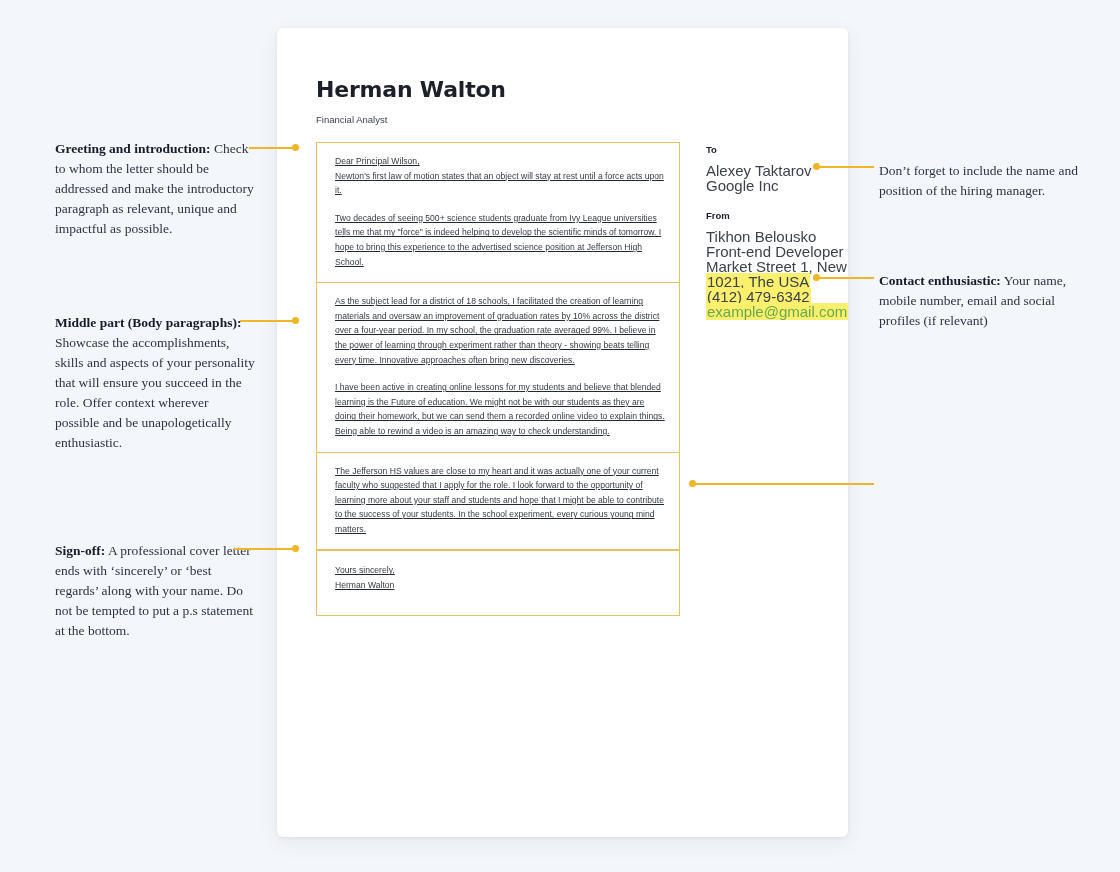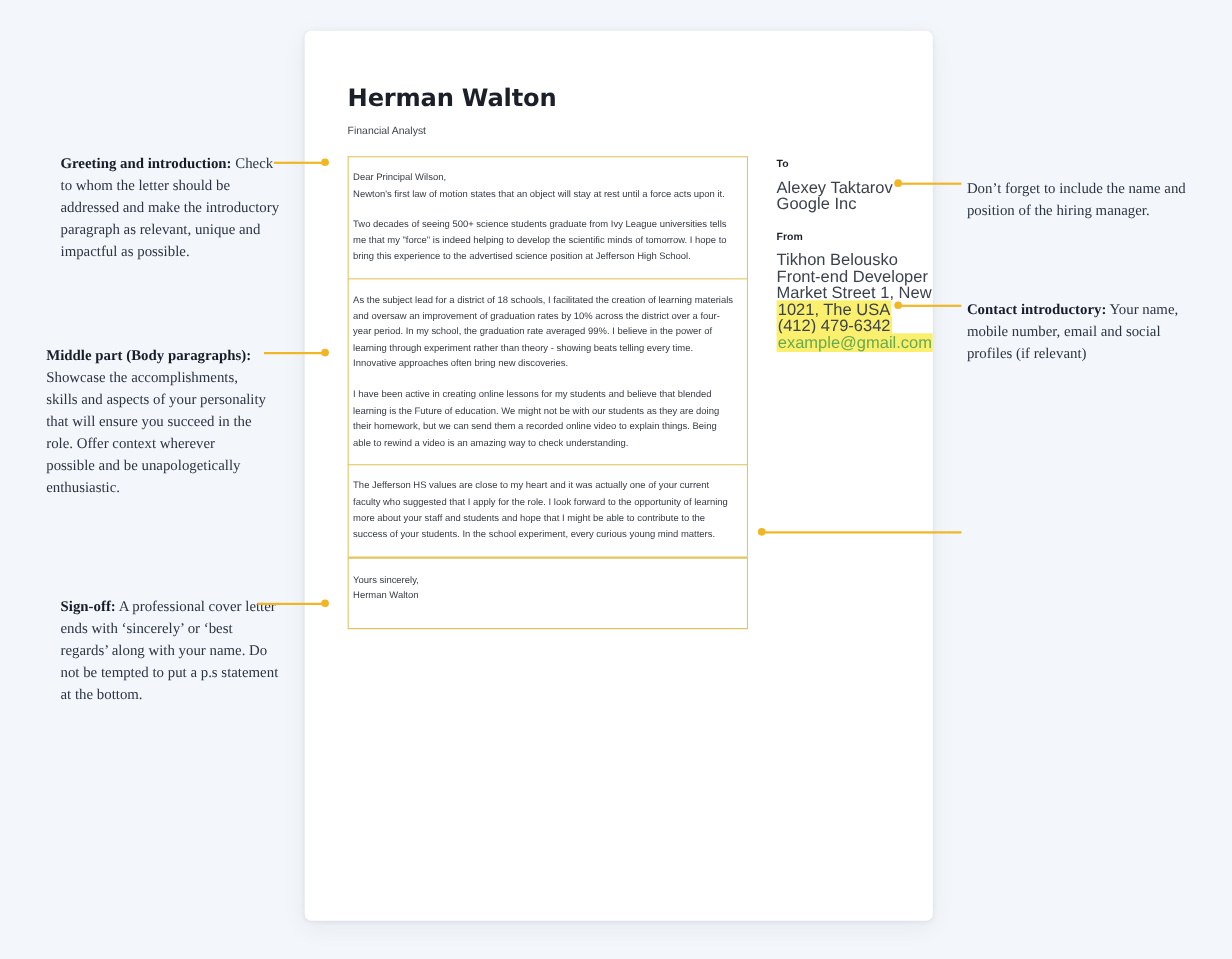--- a/index.html
+++ b/index.html
@@ -74,22 +74,23 @@
   #meta-col {
     flex: 1 1 auto;
     padding-left: 26px;
     padding-top: 1px;
   }
 
   
   .para-box {
     border: 1px solid #e3c560;
     border-bottom: none;
-    padding: 11px 12px 13px 4px;
+    padding: 11px 12px 13px 18px;
     background: #fff;
+    text-decoration: underline;
   }
   .para-box:first-child { }
   .para-box.last {
     border-bottom: 1px solid #e3c560;
   }
   .para-box.signoff {
     border-top: 2px solid #e3c560;
     padding-top: 12px;
     padding-bottom: 22px;
   }
@@ -153,21 +154,21 @@
   .dot {
     position: absolute;
     width: 7px;
     height: 7px;
     border-radius: 50%;
     background: #f0b626;
   }
 
   
   #annot-greeting { left: 55px;  top: 139px; }
-  #annot-middle   { left: 42px;  top: 313px; }
+  #annot-middle   { left: 55px;  top: 313px; }
   #annot-signoff  { left: 55px;  top: 541px; }
 
   #annot-hiring   { left: 879px; top: 161px; }
   #annot-contact  { left: 879px; top: 271px; }
   #annot-closing  { left: 879px; top: 471px; }
 
   #conn-greeting { left: 249px; top: 147px; width: 48px; }
   #dot-greeting  { left: 292px; top: 144px; }
 
   #conn-middle   { left: 240px; top: 320px; width: 56px; }
@@ -259,21 +260,21 @@
 
   <div class="annot annot-left" id="annot-signoff">
     <p><span class="lead">Sign-off:</span><span> A professional cover letter ends with ‘sincerely’ or ‘best regards’ along with your name. Do not be tempted to put a p.s statement at the bottom.</span></p>
   </div>
 
   <div class="annot annot-right" id="annot-hiring">
     <p><span>Don’t forget to include the name and position of the hiring manager.</span></p>
   </div>
 
   <div class="annot annot-right" id="annot-contact">
-    <p><span class="lead">Contact introductory:</span><span> Your name, mobile number, email and social profiles (if relevant)</span></p>
+    <p><span class="lead">Contact enthusiastic:</span><span> Your name, mobile number, email and social profiles (if relevant)</span></p>
   </div>
 
 
   <div class="conn" id="conn-greeting"></div>
   <div class="dot" id="dot-greeting"></div>
 
   <div class="conn" id="conn-middle"></div>
   <div class="dot" id="dot-middle"></div>
 
   <div class="conn" id="conn-signoff"></div>

